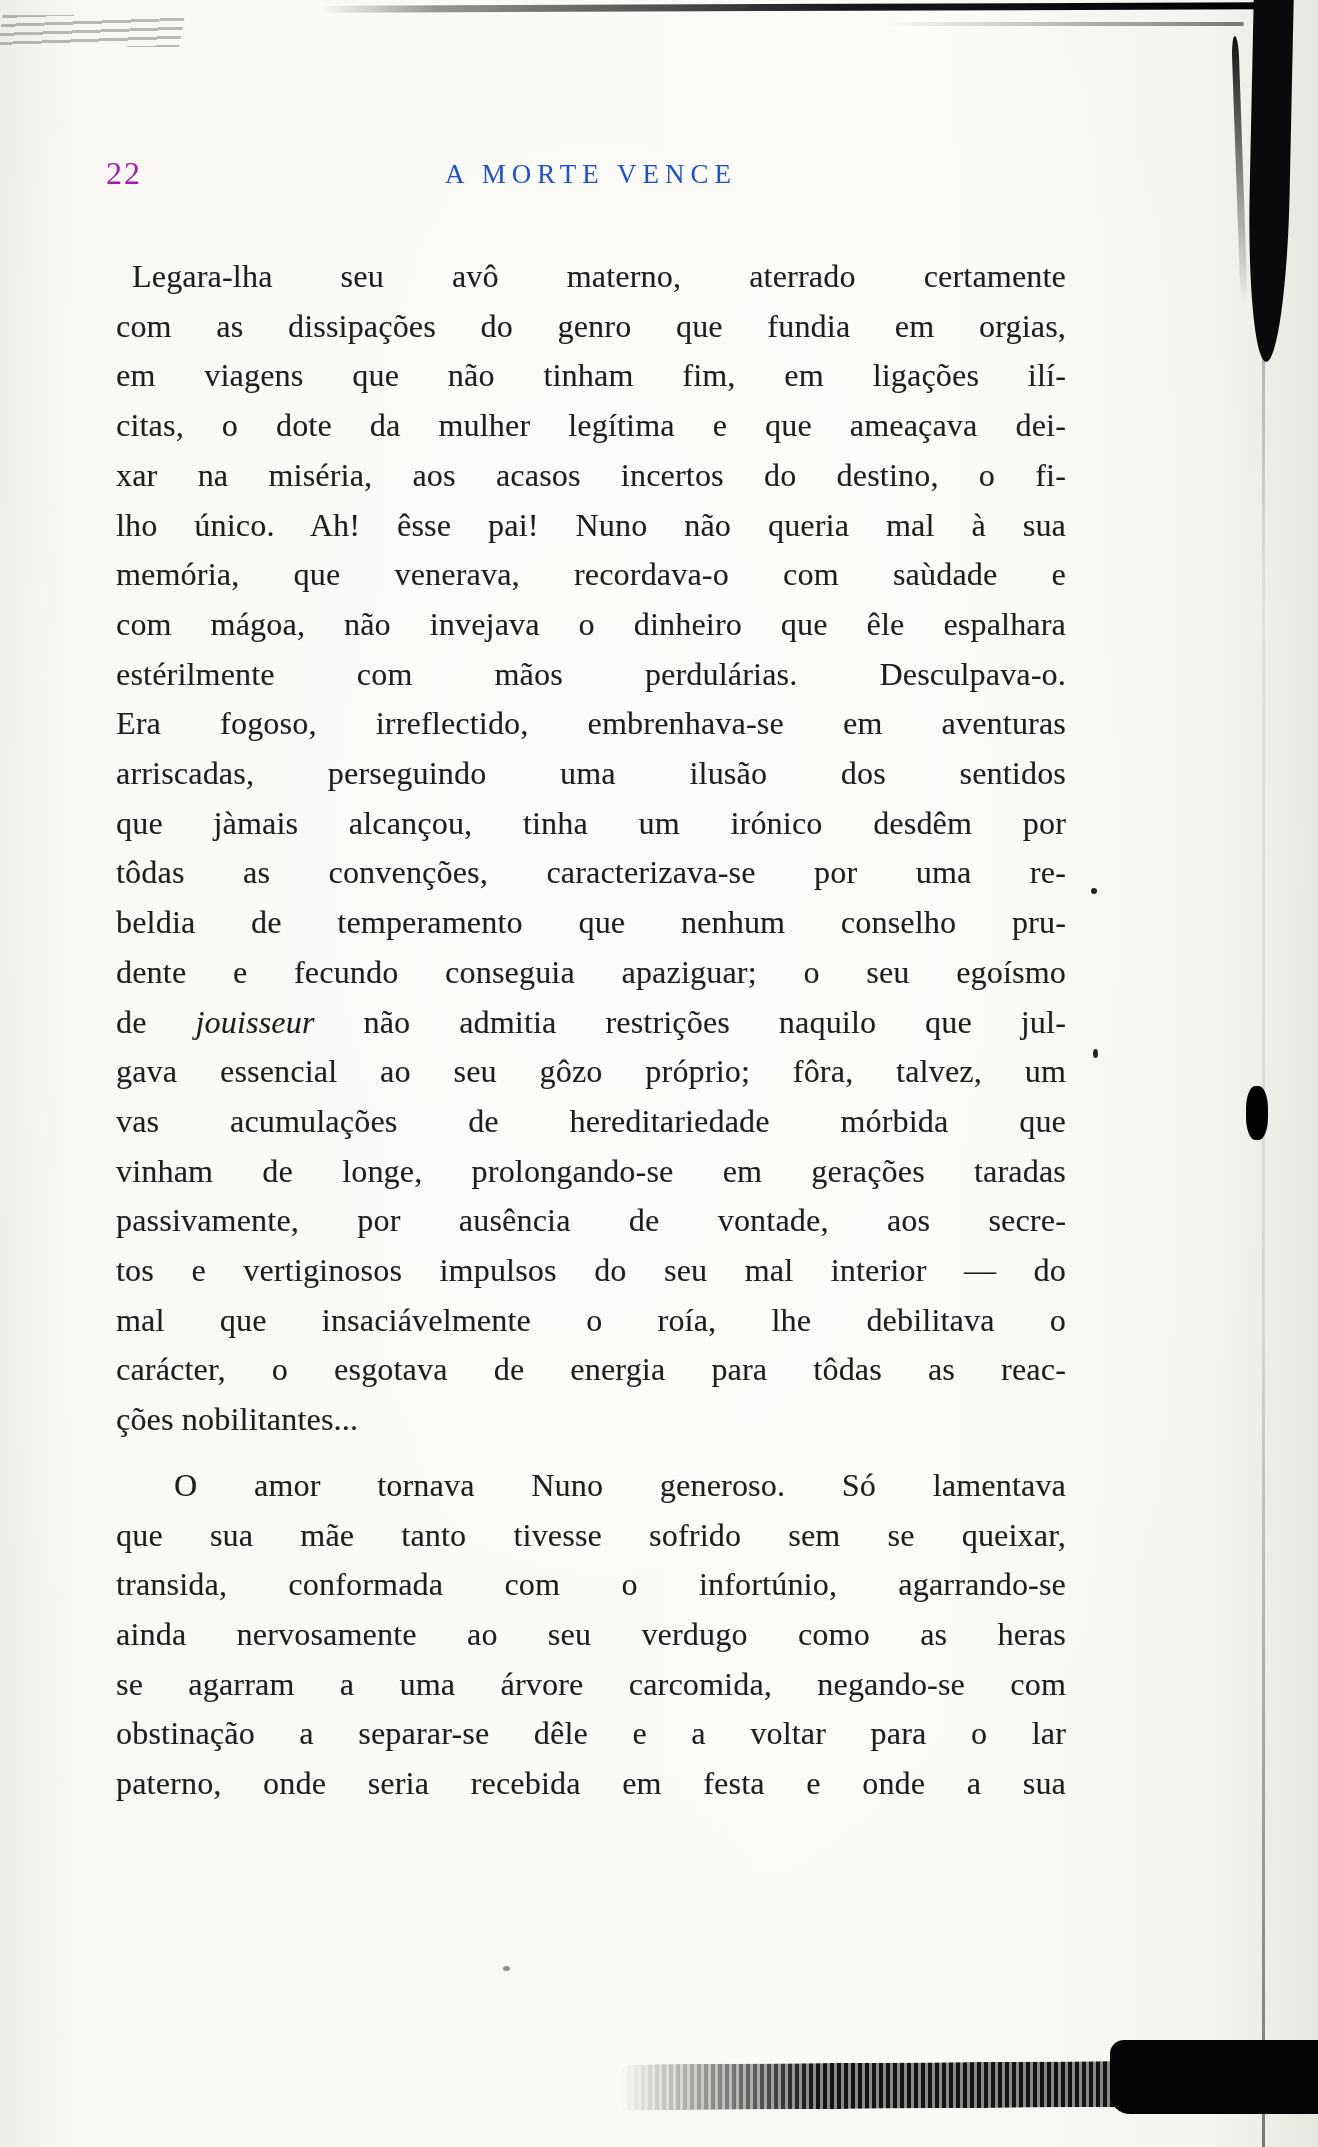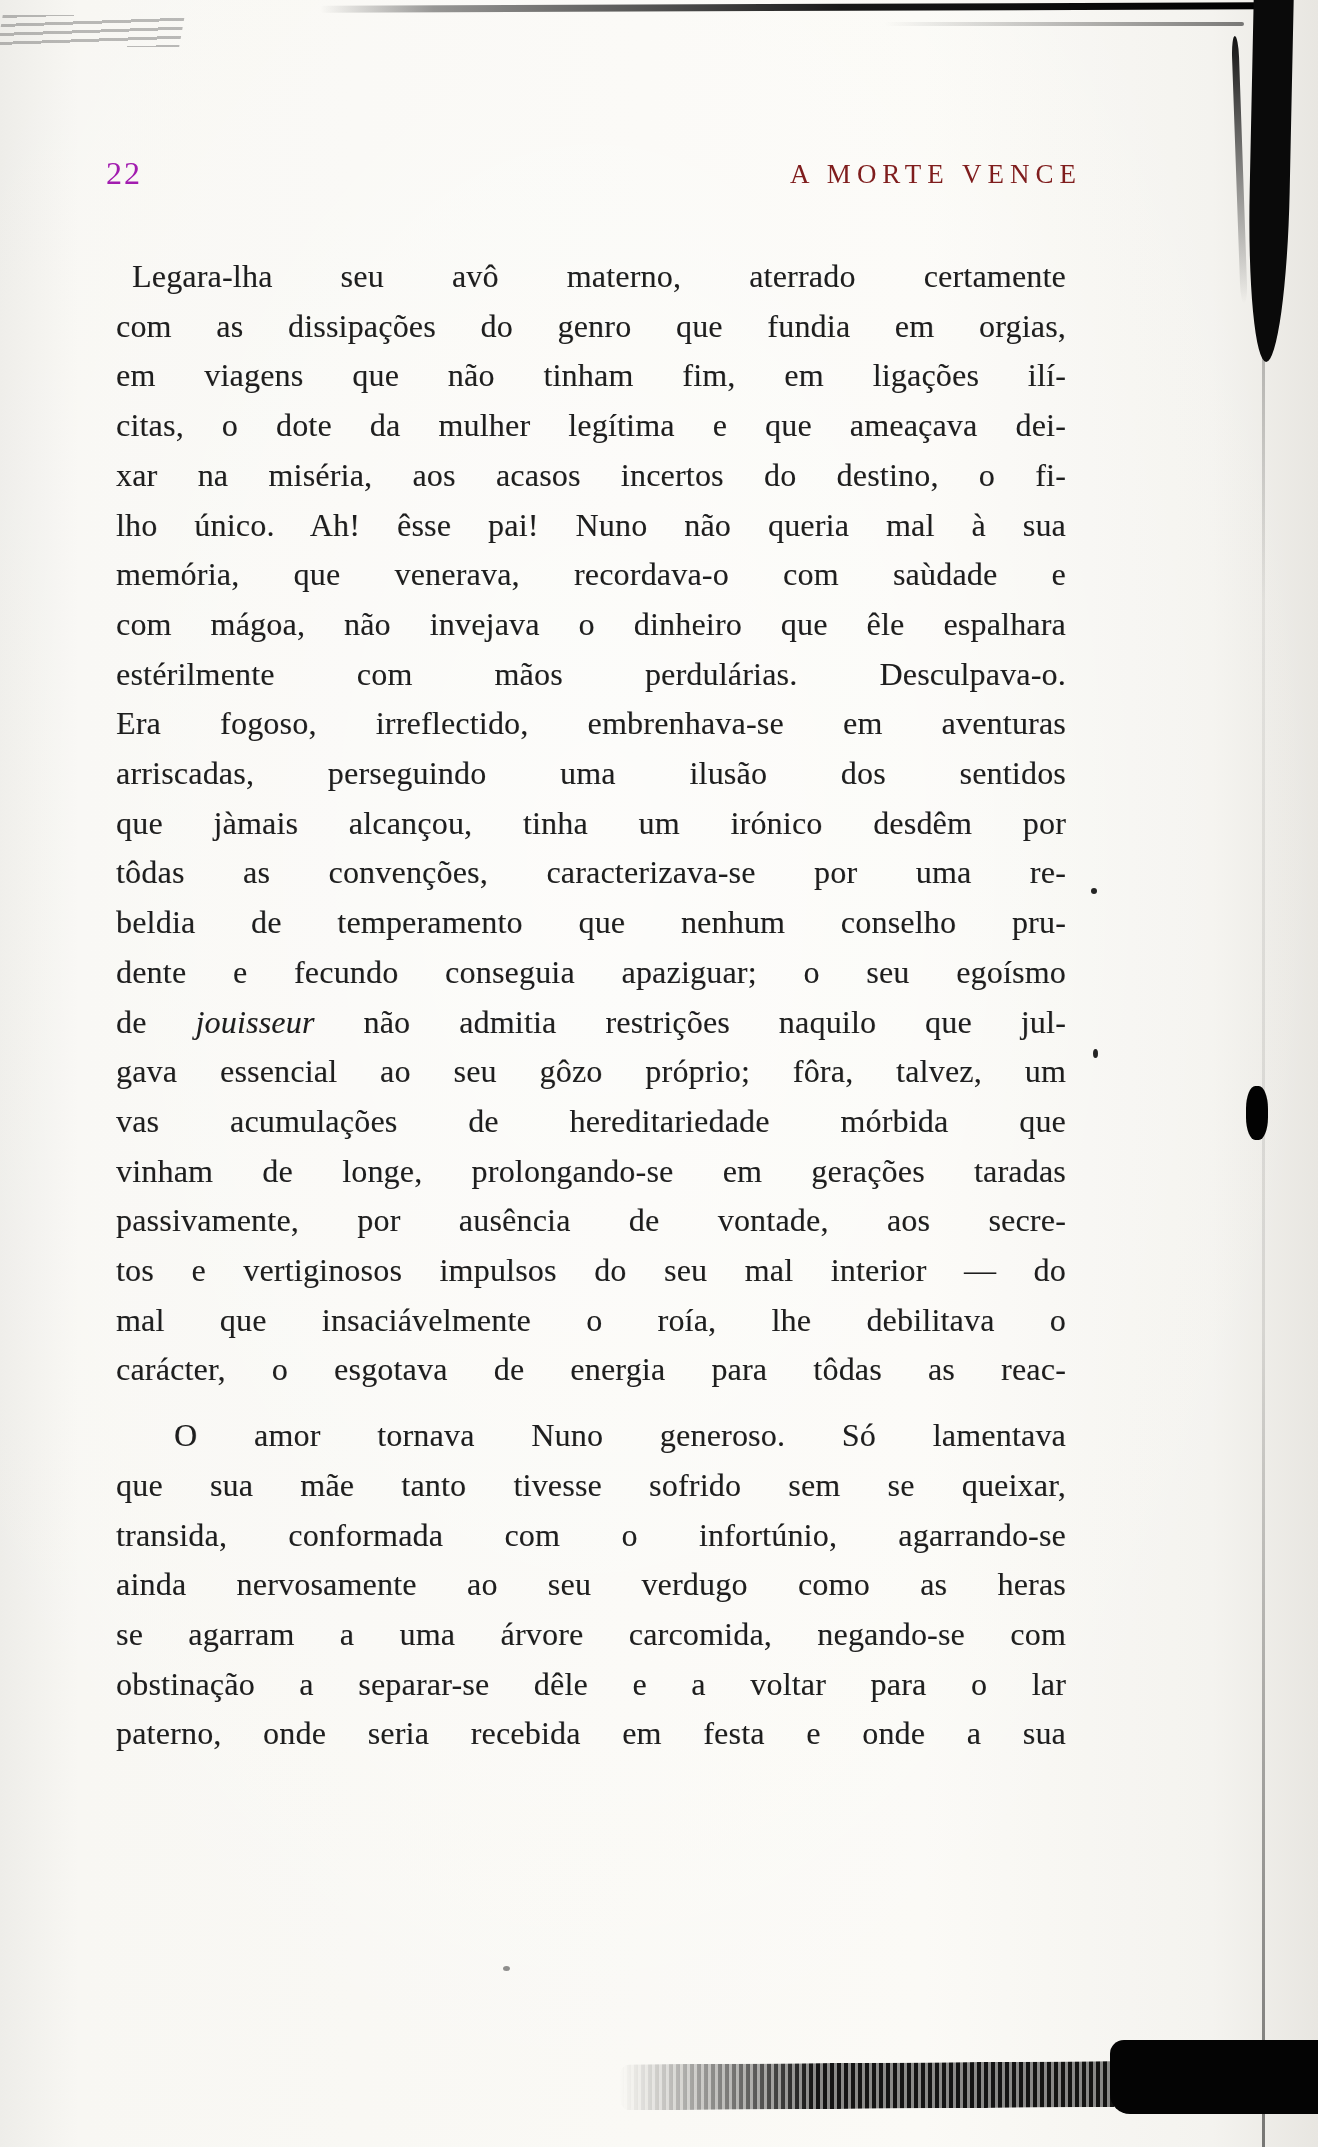--- a/index.html
+++ b/index.html
@@ -11,21 +11,21 @@
   }
   .page-surface {
     position:absolute; inset:0;
     background: radial-gradient(ellipse at 45% 40%, rgba(255,255,255,.55), rgba(0,0,0,0) 72%);
     pointer-events:none;
   }
 
   
   .header { position:absolute; top:152px; left:100px; width:982px; height:46px; }
   .page-number { position:absolute; left:6px; top:3px; font-size:32px; letter-spacing:2px; color:#a21caf; }
-  .running-title { text-align:right; font-size:27px; letter-spacing:6px; padding-top:7px; color:#7f1d1d; }
+  .running-title { text-align:center; font-size:27px; letter-spacing:6px; padding-top:7px; color:#1d4ed8; }
 
   
   .text-block {
     position:absolute; top:236px; left:100px; width:982px;
     font-size:32px; letter-spacing:0.2px; color:#1e1e1e;
     text-shadow: 0.4px 0.4px 0.6px rgba(25,25,25,0.30);
   }
   .para { margin:16px; }
   .line {
     text-align:justify;
@@ -133,20 +133,21 @@
       <div class="line"><span>beldia de temperamento que nenhum conselho pru-</span></div>
       <div class="line"><span>dente e fecundo conseguia apaziguar; o seu egoísmo</span></div>
       <div class="line"><span>de </span><i>jouisseur</i><span> não admitia restrições naquilo que jul-</span></div>
       <div class="line"><span>gava essencial ao seu gôzo próprio; fôra, talvez, um</span></div>
       <div class="line"><span>vas acumulações de hereditariedade mórbida que</span></div>
       <div class="line"><span>vinham de longe, prolongando-se em gerações taradas</span></div>
       <div class="line"><span>passivamente, por ausência de vontade, aos secre-</span></div>
       <div class="line"><span>tos e vertiginosos impulsos do seu mal interior — do</span></div>
       <div class="line"><span>mal que insaciávelmente o roía, lhe debilitava o</span></div>
       <div class="line"><span>carácter, o esgotava de energia para tôdas as reac-</span></div>
+      <div class="line flush"><span>ções nobilitantes...</span></div>
     </div>
     <div class="para para-2">
       <div class="line first"><span>O amor tornava Nuno generoso. Só lamentava</span></div>
       <div class="line"><span>que sua mãe tanto tivesse sofrido sem se queixar,</span></div>
       <div class="line"><span>transida, conformada com o infortúnio, agarrando-se</span></div>
       <div class="line"><span>ainda nervosamente ao seu verdugo como as heras</span></div>
       <div class="line"><span>se agarram a uma árvore carcomida, negando-se com</span></div>
       <div class="line"><span>obstinação a separar-se dêle e a voltar para o lar</span></div>
       <div class="line"><span>paterno, onde seria recebida em festa e onde a sua</span></div>
     </div>

